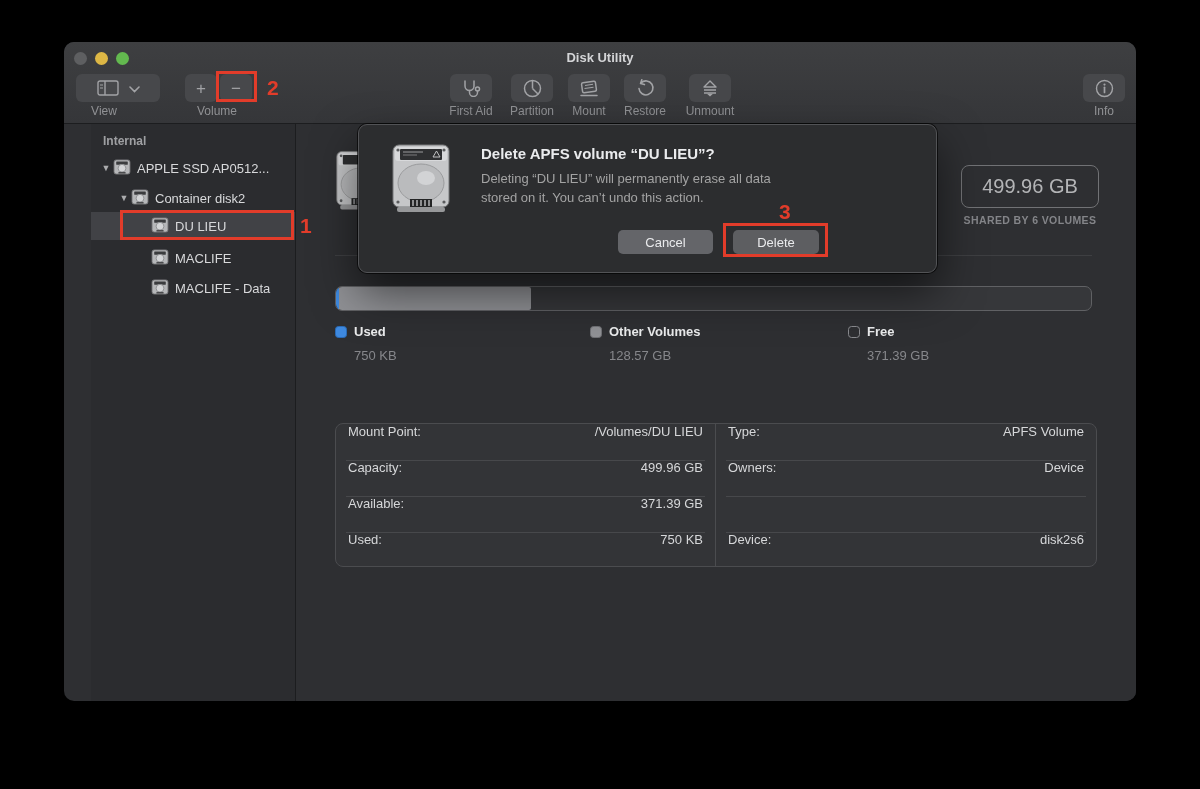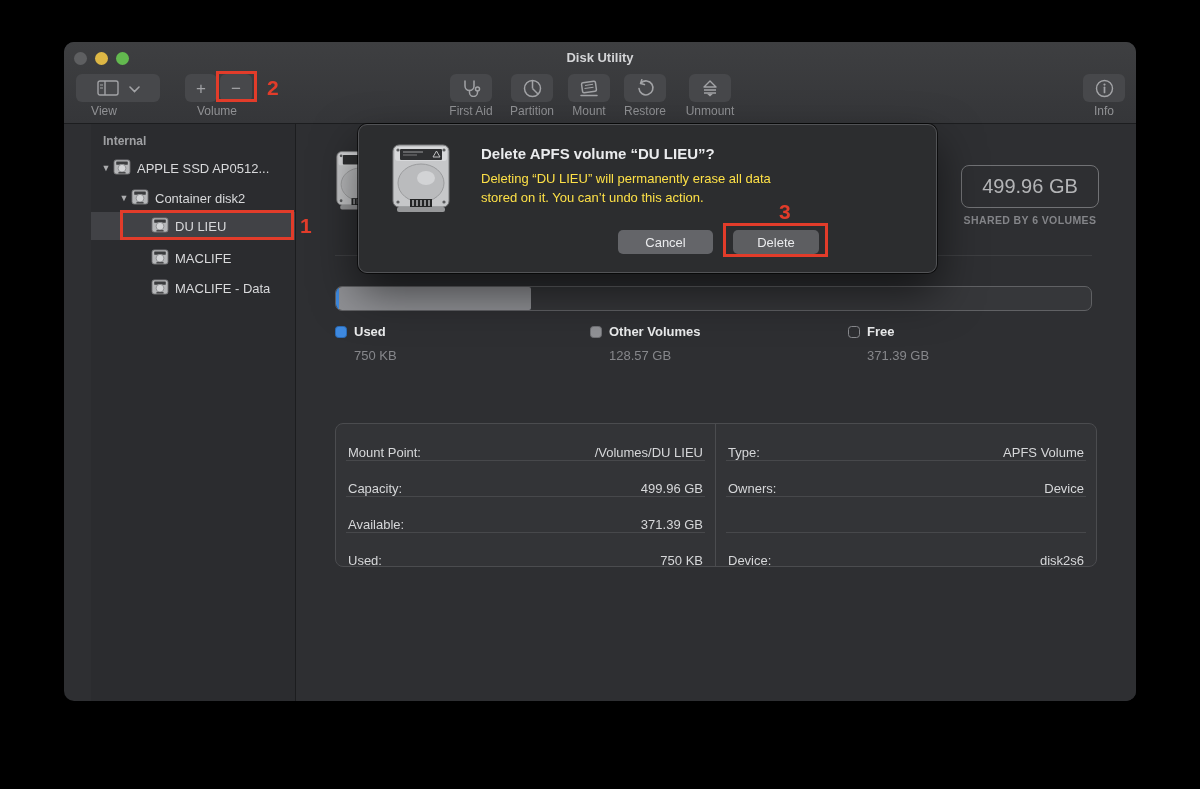--- a/index.html
+++ b/index.html
@@ -73,34 +73,34 @@
   .legend-label { color:#ebeced; font-size:13px; font-weight:bold; }
   .legend-value { position:absolute; top:224px; color:#86878b; font-size:13px; }
 
   .detail-table {
     position:absolute; left:39px; top:299px; width:762px; height:144px;
     background:#333437; border:1px solid #4b4c4f; border-radius:8px;
   }
   .dt-col { position:absolute; top:0; width:50%; height:100%; }
   .dt-col.left { left:0; border-right:1px solid #4b4c4f; }
   .dt-col.right { right:0; }
-  .dt-row { position:absolute; left:12px; right:12px; height:36px; display:flex; align-items:flex-end; justify-content:space-between; color:#d6d7d9; font-size:13px; }
+  .dt-row { position:absolute; left:12px; right:12px; height:36px; display:flex; align-items:flex-start; justify-content:space-between; color:#d6d7d9; font-size:13px; }
   .dt-sep { position:absolute; left:10px; right:10px; height:1px; background:#47484b; }
 
   .content-disk-icon { position:absolute; left:37px; top:24px; }
 
   
   .dialog {
     position:absolute; left:294px; top:82px; width:579px; height:149px;
     background:#2c2d2f; border:1px solid #525356; border-radius:9px;
     box-shadow:0 0 0 1px rgba(0,0,0,.65), 0 20px 45px rgba(0,0,0,.55);
   }
   .dlg-icon { position:absolute; left:30px; top:16px; }
   .dlg-title { position:absolute; left:122px; top:20px; color:#eaebed; font-size:15px; font-weight:bold; }
-  .dlg-body { position:absolute; left:122px; top:44px; color:#fde047; font-size:13px; line-height:19px; }
+  .dlg-body { position:absolute; left:122px; top:44px; color:#a3a3a3; font-size:13px; line-height:19px; }
   .dlg-btn {
     position:absolute; top:105px; height:24px; border:none; border-radius:5px;
     color:#eaebed; font-size:13px; font-family:inherit; cursor:default;
   }
   .dlg-btn.cancel { left:259px; width:95px; background:#646569; }
   .dlg-btn.delete { left:374px; width:86px; background:#5d5e61; }
 
   
   .anno-box { position:absolute; border:3px solid #e23c2a; z-index:50; }
   .anno-num { position:absolute; color:#e23c2a; font-size:21px; font-weight:bold; z-index:50; }

